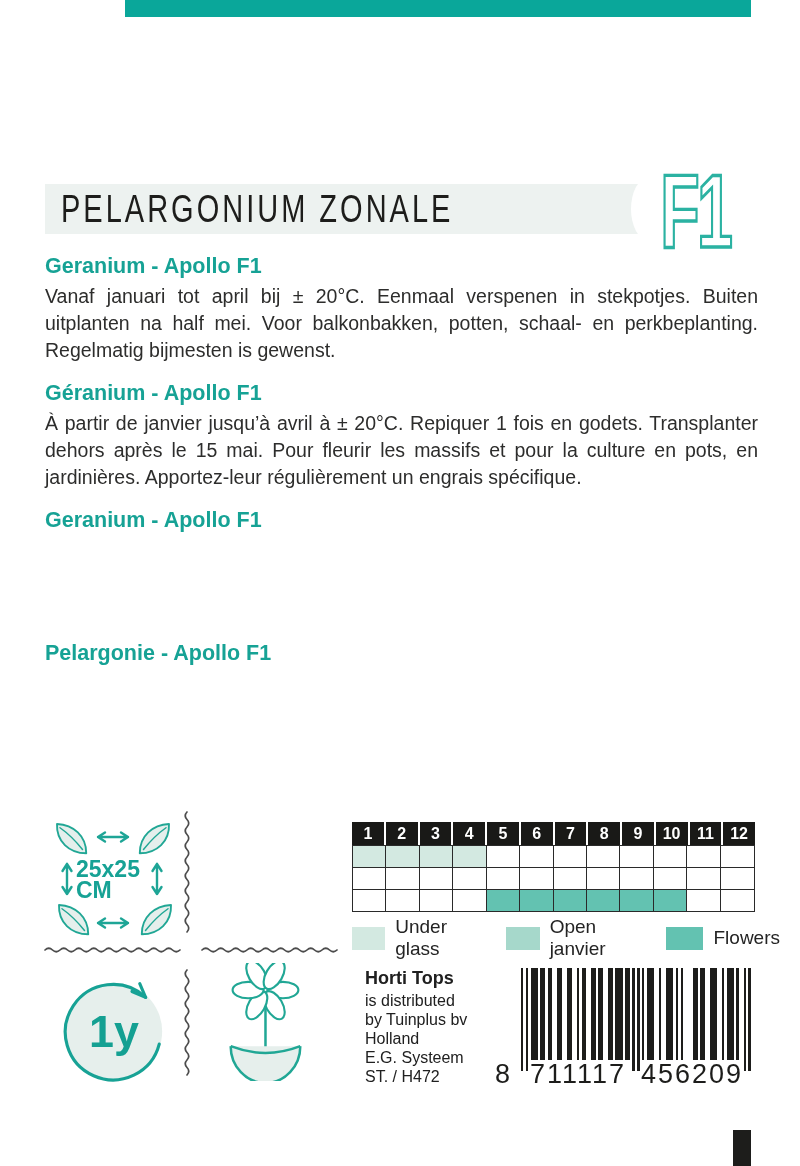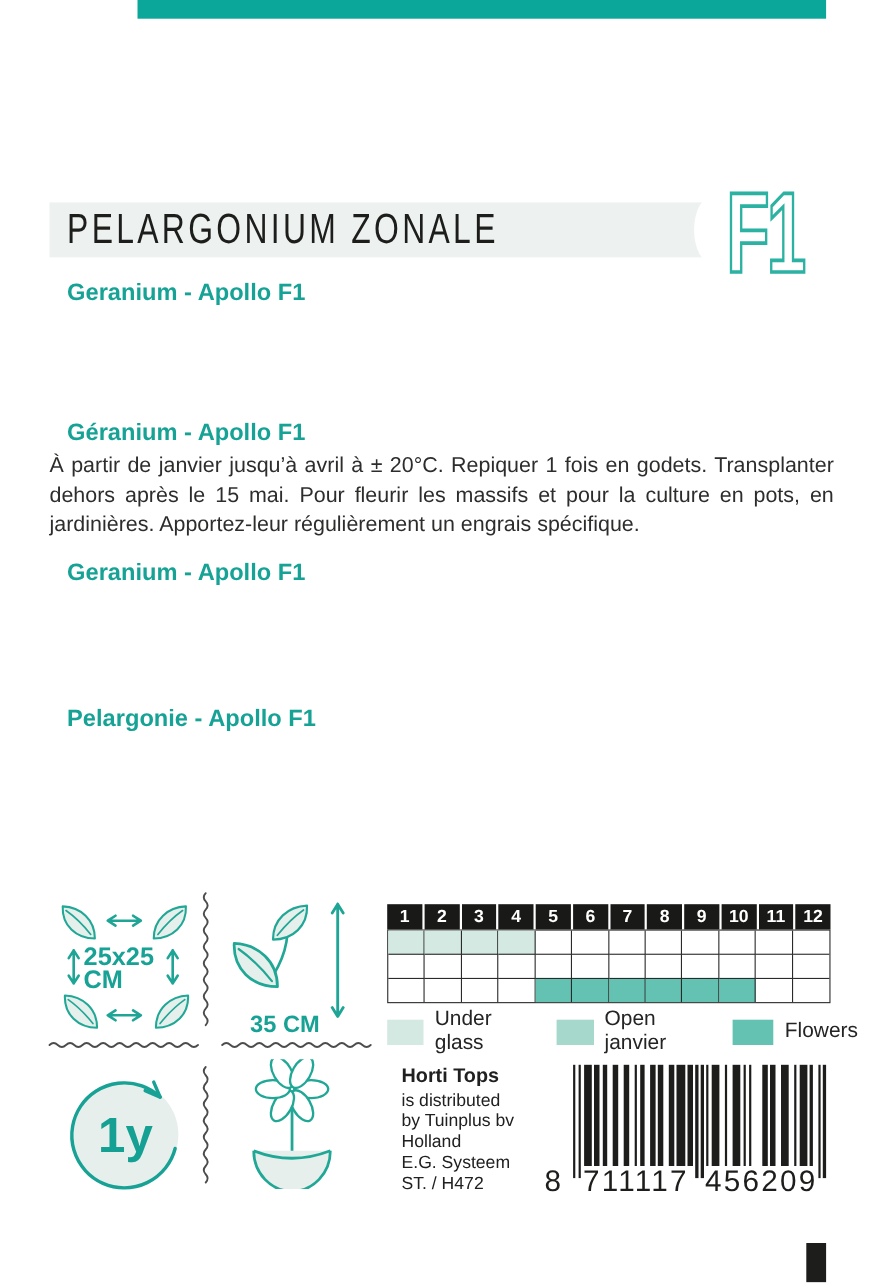--- a/index.html
+++ b/index.html
@@ -10,21 +10,21 @@
 
   .title-band{position:absolute;left:45px;top:184px;width:604px;height:50px;background:#edf2f0;}
   .title-band::after{content:"";position:absolute;right:-16px;top:-6px;width:34px;height:62px;
         background:#fff;border-radius:50%;}
   .title{position:absolute;left:16px;top:0;line-height:50px;font-size:29px;letter-spacing:3px;
         color:#1d1d1b;transform:scaleY(1.32);transform-origin:left center;white-space:nowrap;}
 
   .f1-badge-svg{position:absolute;left:654px;top:168px;overflow:visible;}
 
   .sec{position:absolute;left:45px;width:713px;}
-  .sec h2{margin:0 0 4px 16px;font-size:21.5px;color:#16a295;}
+  .sec h2{margin:0 0 4px 0;font-size:21.5px;color:#16a295;}
   .sec p{margin:0;font-size:19.5px;line-height:27px;color:#2d2d2c;text-align:justify;}
   .s0{top:254px}.s1{top:381px}.s2{top:508px}.s3{top:641px}
 
   .defs-holder{position:absolute;width:0;height:0;overflow:hidden;}
 
   .spacing{position:absolute;left:50px;top:818px;width:126px;height:122px;}
   .leaf{position:absolute;width:36px;height:36px;}
   .leaf.tl{left:4px;top:3px;transform:scaleX(-1);}
   .leaf.tr{left:86px;top:3px;}
   .leaf.bl{left:6px;top:84px;transform:scaleX(-1);}
@@ -100,20 +100,21 @@
   <div class="title-band">
     <span class="title">PELARGONIUM ZONALE</span>
   </div>
 
   <svg class="f1-badge-svg" width="86" height="86" viewBox="0 0 86 86">
     <text x="10" y="79" font-size="104" font-weight="bold" fill="none" stroke="#2bb2a2" stroke-width="3.4" letter-spacing="-4" transform="scale(0.62 1)" font-family="Liberation Sans, sans-serif">F1</text>
   </svg>
 
   <section class="sec s0">
     <h2>Geranium -  Apollo F1</h2>
+    <p>Vanaf januari tot april bij ± 20°C. Eenmaal verspenen in stekpotjes. Buiten uitplanten na half mei. Voor balkonbakken, potten, schaal- en perkbeplanting. Regelmatig bijmesten is gewenst.</p>
   </section>
   <section class="sec s1">
     <h2>Géranium - Apollo F1</h2>
     <p>À partir de janvier jusqu’à avril à ± 20°C. Repiquer 1 fois en godets. Transplanter dehors après le 15 mai. Pour fleurir les massifs et pour la culture en pots, en jardinières. Apportez-leur régulièrement un engrais spécifique.</p>
   </section>
   <section class="sec s2">
     <h2>Geranium - Apollo F1</h2>
   </section>
   <section class="sec s3">
     <h2>Pelargonie - Apollo F1</h2>
@@ -143,31 +144,20 @@
       </svg>
     <svg class="arr" style="left:100px;top:42px" width="14" height="38" viewBox="0 0 14 38">
         <use href="#arrow-v-shape"></use>
       </svg>
     <div class="spacing-label">
       <div>25x25</div>
       <div>CM</div>
     </div>
   </div>
 
-  <div class="heightbox">
-    <svg style="position:absolute;left:0;top:4px" width="84" height="86" viewBox="0 0 90 92">
-      <path d="M60 12 C63 38 56 58 42 78" fill="none" stroke="#21a795" stroke-width="2.6" stroke-linecap="round"></path>
-      <use href="#leafshape" transform="translate(56,36) scale(-1.08,1.08)"></use>
-      <use href="#leafshape" transform="translate(42,0) scale(0.85)"></use>
-    </svg>
-    <svg class="arr" style="left:94px;top:0" width="16" height="114" viewBox="0 0 16 114">
-      <path d="M8 6 V108 M8 6 L3 14 M8 6 L13 14 M8 108 L3 100 M8 108 L13 100" stroke="#1ea596" stroke-width="2.6" fill="none" stroke-linecap="round" stroke-linejoin="round"></path>
-    </svg>
-    <div class="height-label">35 CM</div>
-  </div>
 
   <svg class="wave wave-h1" width="138" height="8">
       <path d="M0 4 Q3.75 0.5 7.5 4 T15 4 T22.5 4 T30 4 T37.5 4 T45 4 T52.5 4 T60 4 T67.5 4 T75 4 T82.5 4 T90 4 T97.5 4 T105 4 T112.5 4 T120 4 T127.5 4 T135 4" fill="none" stroke="#4c4c4c" stroke-width="1.7" stroke-linecap="round"></path>
     </svg>
   <svg class="wave wave-h2" width="142" height="8">
       <path d="M0 4 Q3.75 0.5 7.5 4 T15 4 T22.5 4 T30 4 T37.5 4 T45 4 T52.5 4 T60 4 T67.5 4 T75 4 T82.5 4 T90 4 T97.5 4 T105 4 T112.5 4 T120 4 T127.5 4 T135 4" fill="none" stroke="#4c4c4c" stroke-width="1.7" stroke-linecap="round"></path>
     </svg>
   <svg class="wave wave-v1" width="8" height="128">
       <path d="M4 0 Q0.5 3.75 4 7.5 T4 15 T4 22.5 T4 30 T4 37.5 T4 45 T4 52.5 T4 60 T4 67.5 T4 75 T4 82.5 T4 90 T4 97.5 T4 105 T4 112.5 T4 120" fill="none" stroke="#4c4c4c" stroke-width="1.7" stroke-linecap="round"></path>
     </svg>

